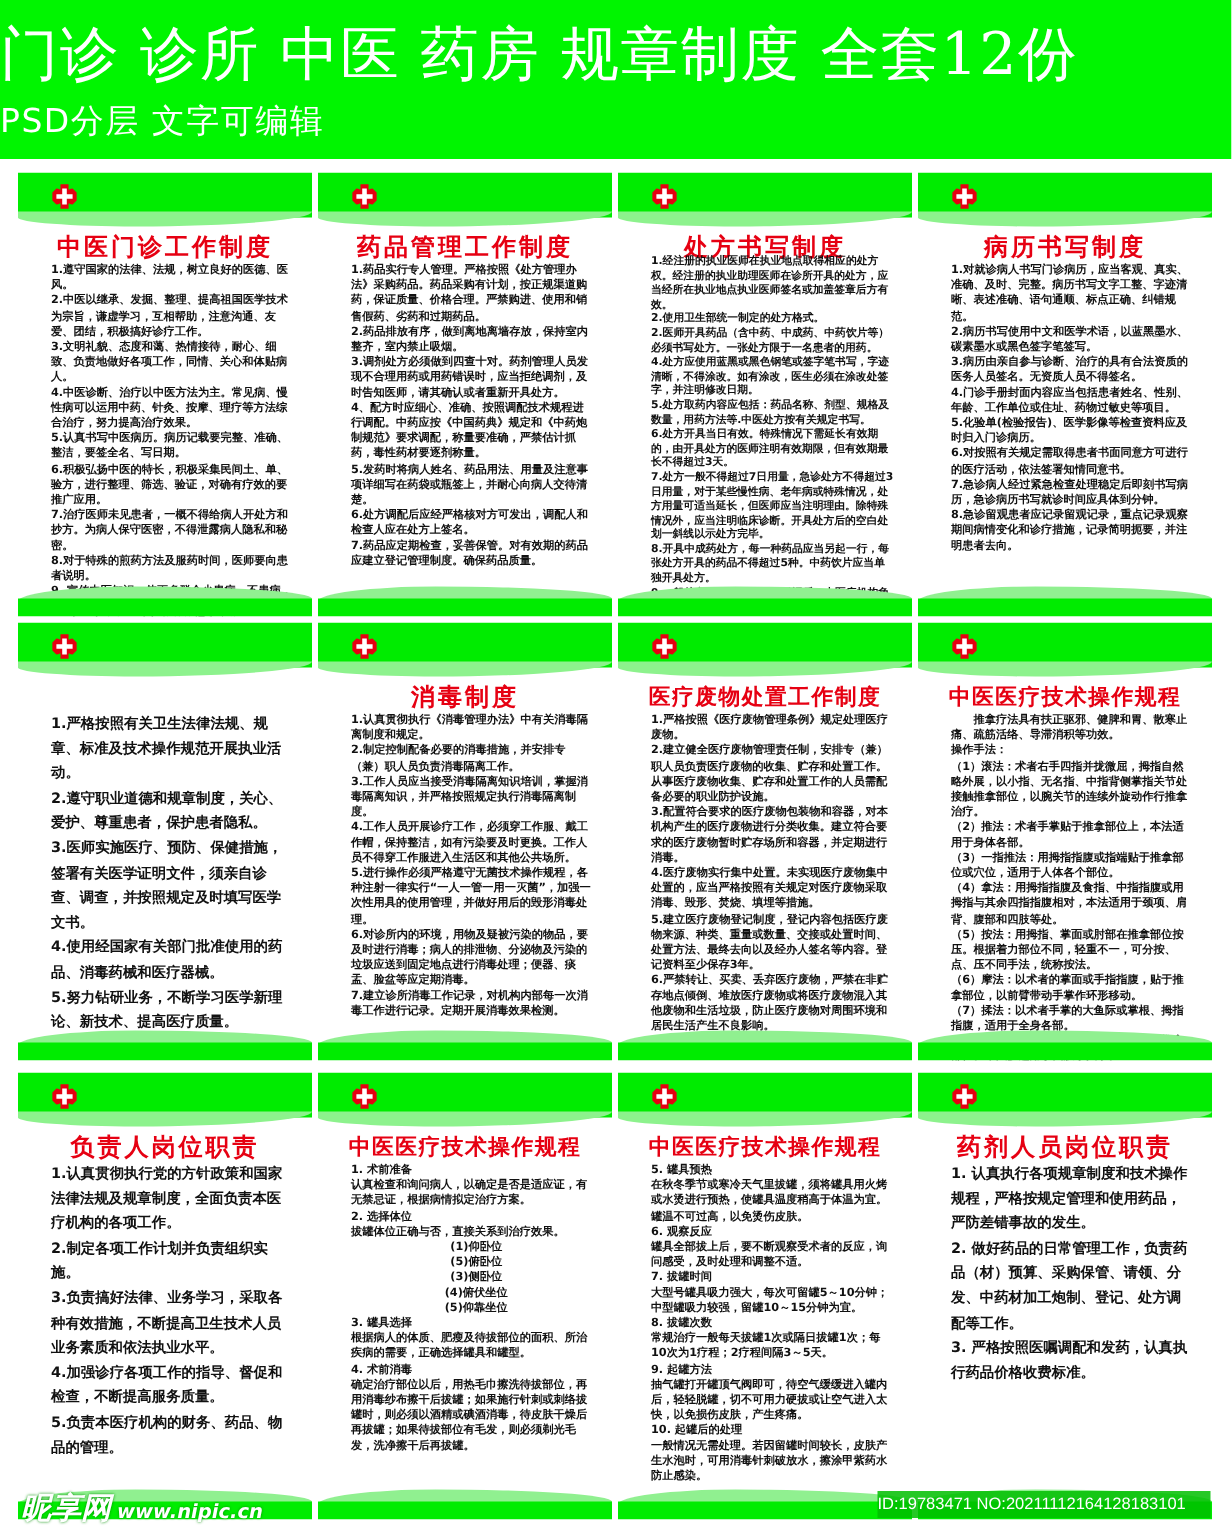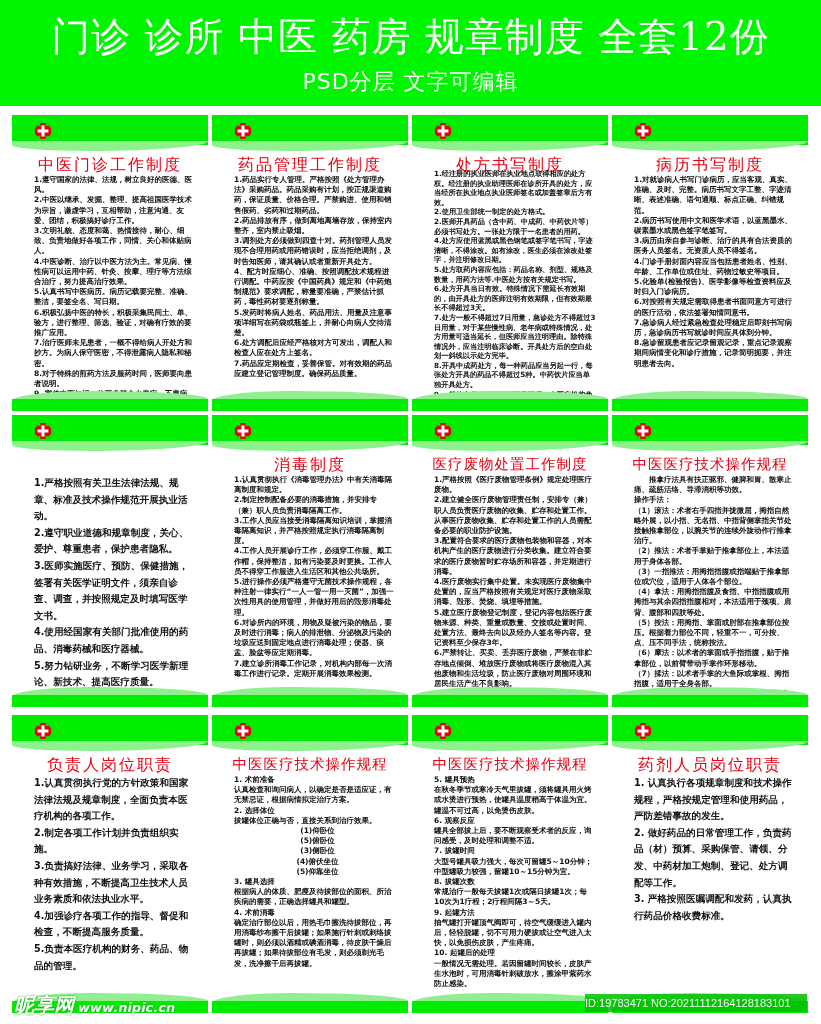--- a/index.html
+++ b/index.html
@@ -2,21 +2,21 @@
 <html><head>
 <meta charset="utf-8">
 <style>
   * { box-sizing: border-box; margin: 0; padding: 0; }
   html, body { width: 821px; height: 1024px; overflow: hidden; background: #ffffff; }
   body { font-family: "DejaVu Sans", sans-serif; position: relative; }
 
   .banner {
     position: absolute; left: 0; top: 0; width: 821px; height: 106px;
     background: #00f500;
-    text-align: center; color: #ffffff;
+    color: #ffffff;
   }
   .banner-title {
     position: absolute; left: 0; right: 0; top: 12px;
     font-size: 39px; font-family: "DejaVu Serif", serif; letter-spacing: 1px;
     line-height: 50px; white-space: nowrap;
   }
   .banner-sub {
     position: absolute; left: 0; right: 0; top: 68px;
     font-size: 22px; line-height: 28px; letter-spacing: 1px;
   }
@@ -31,21 +31,21 @@
   .p-head::after {
     content: ""; position: absolute; left: 0; right: 0; bottom: -6px; height: 10px;
     background: #8df28d; border-radius: 0 0 60% 40% / 0 0 100% 60%;
   }
   .logo {
     position: absolute; left: 22px; top: 7px; width: 18px; height: 18px;
     z-index: 2;
   }
   .p-title {
     position: absolute; left: 0; right: 0; top: 40px;
-    text-align: center; color: #e60012; font-weight: normal; font-size: 16px;
+    text-align: center; color: #e60012; font-weight: bold; font-size: 16px;
     letter-spacing: 2px; white-space: nowrap;
   }
   .p-body {
     position: absolute; left: 22px; right: 12px; top: 60px;
     color: #111; font-weight: bold; font-size: 7.5px; line-height: 10.2px;
   }
   .p-body.large { font-size: 9.6px; line-height: 16.6px; }
   .p-body p { margin: 0; }
   .p-body .indent { padding-left: 5px; text-align: center; }
   .p-foot {

